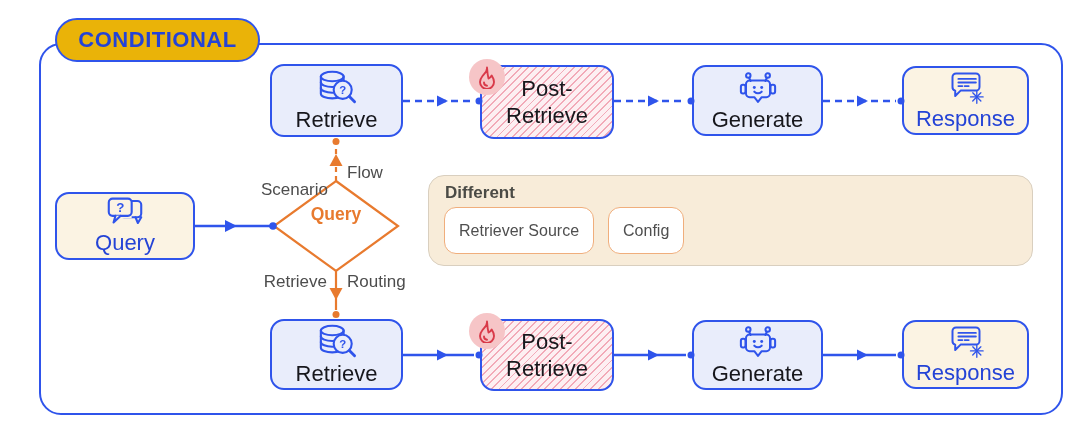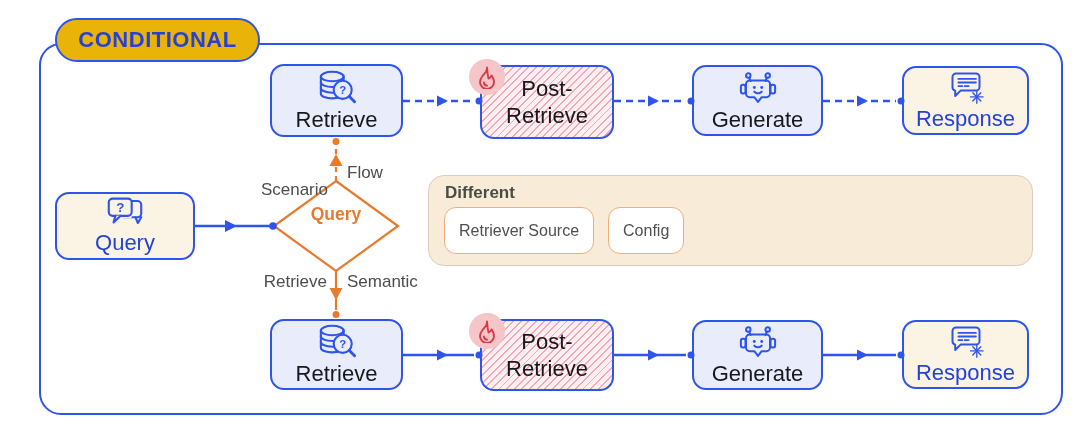--- a/index.html
+++ b/index.html
@@ -221,21 +221,21 @@
     <div class="panel-title">Different</div>
     <div class="chip-row">
       <div class="chip">Retriever Source</div>
       <div class="chip">Config</div>
     </div>
   </div>
 
   <span class="edge-label r" style="left:230px; top:180px; width:98px">Scenario</span>
   <span class="edge-label" style="left:347px; top:163px">Flow</span>
   <span class="edge-label r" style="left:230px; top:272px; width:97px">Retrieve</span>
-  <span class="edge-label" style="left:347px; top:272px">Semantic</span>
+  <span class="edge-label" style="left:347px; top:272px">Routing</span>
 
   <div class="diamond-text">
     <div>Query</div>
   </div>
 
   <svg class="overlay" width="1080" height="434" viewBox="0 0 1080 434">
 
     <polygon class="dm" points="336,181 398,226 336,271 274,226"></polygon>
 
     <path class="lb dash" d="M403 101 H474"></path>

